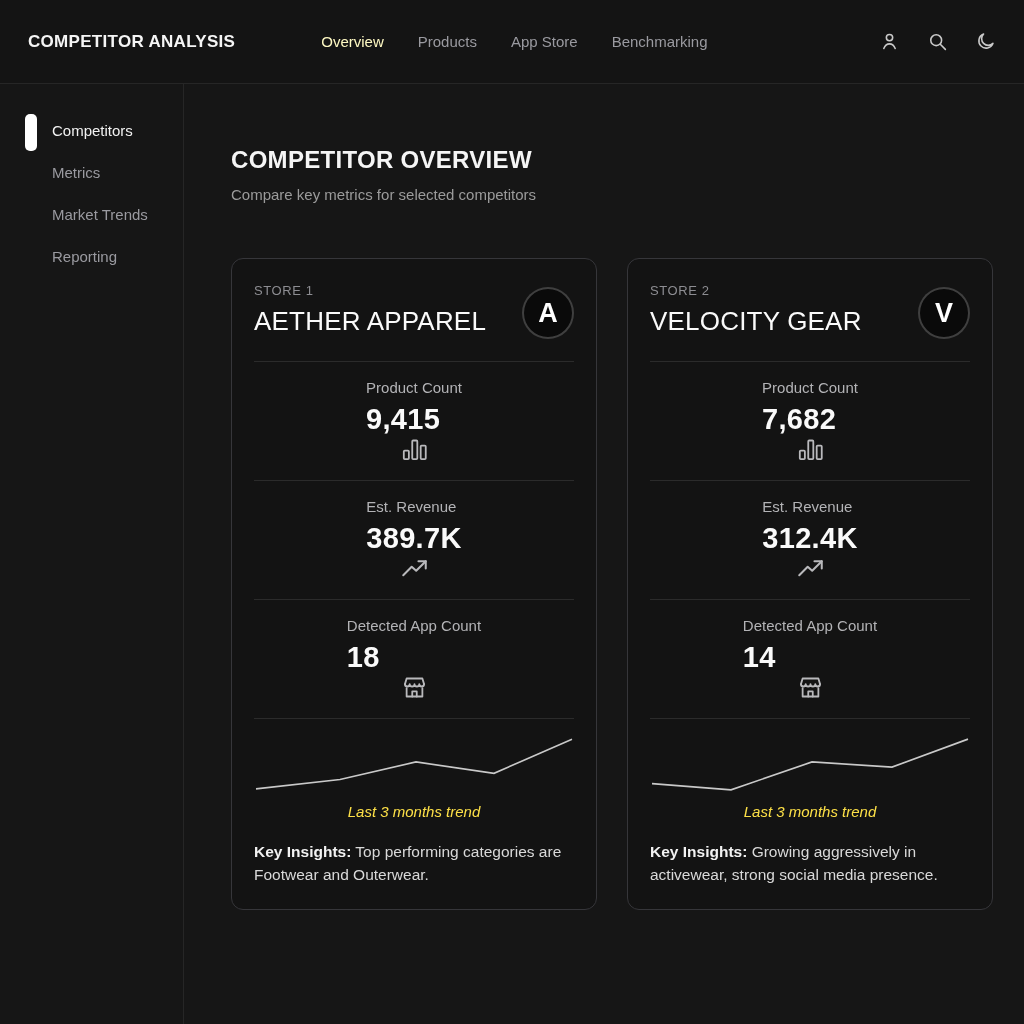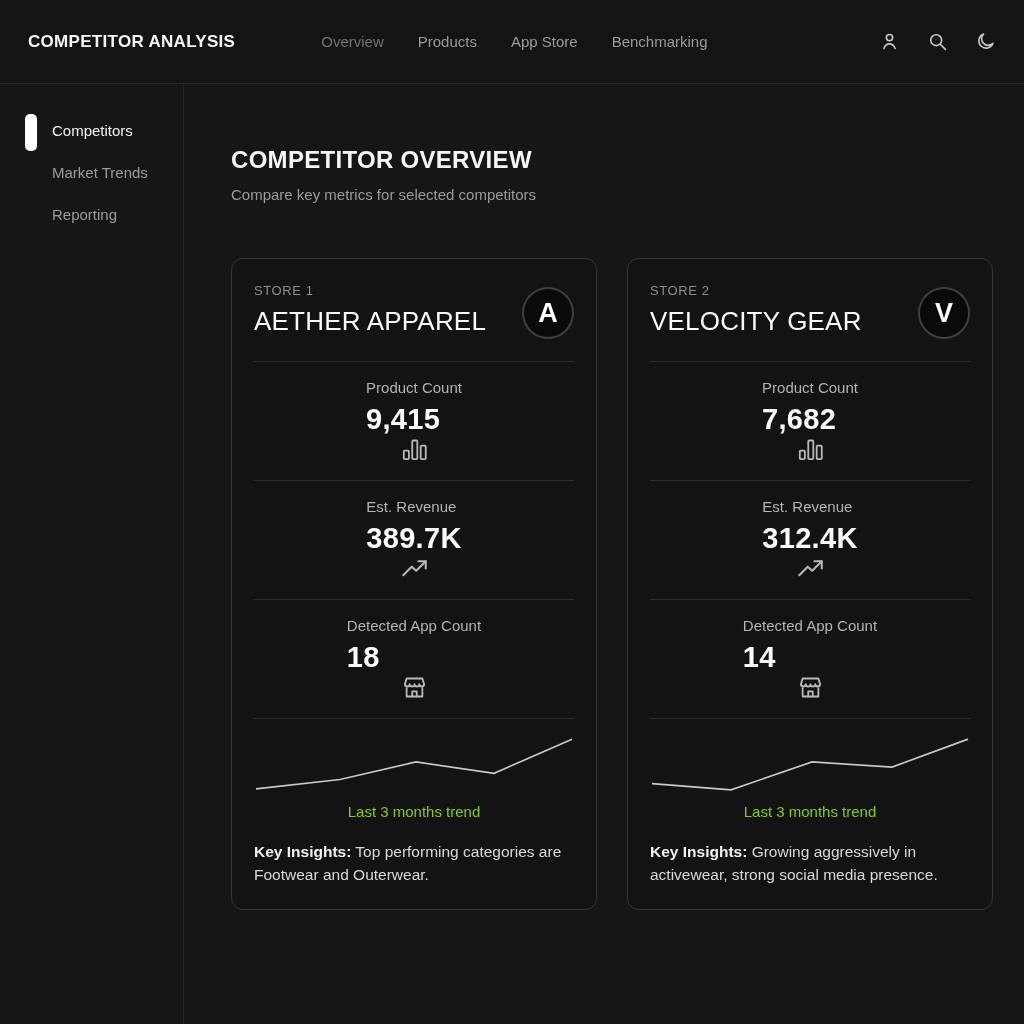--- a/index.html
+++ b/index.html
@@ -27,21 +27,21 @@
     color: #f5f5f5;
     white-space: nowrap;
   }
   .nav {
     display: flex;
     gap: 34px;
     margin-left: 86px;
     font-size: 15px;
   }
   .nav-item { color: #9a9aa0; cursor: pointer; }
-  .nav-item.active { color: #737373; }
+  .nav-item.active { color: #fef9c3; }
   .header-icons {
     margin-left: auto;
     display: flex;
     gap: 27px;
     align-items: center;
   }
   .hicon { width: 21px; height: 21px; color: #c9c9c9; cursor: pointer; display: block; }
 
   
   .layout { display: flex; height: 956px; }
@@ -147,22 +147,23 @@
     letter-spacing: 0.3px;
   }
   .micon { width: 27px; height: 27px; color: #b9b9bc; display: block; }
 
   .spark-wrap { margin-top: 16px; }
   .spark { width: 100%; height: 58px; display: block; }
   .spark polyline { fill: none; stroke: #c9c9c9; stroke-width: 1.6; }
   .trend-caption {
     text-align: center;
     font-size: 15px;
-    color: #84cc16;
+    color: #fde047;
     margin-top: 10px;
+    font-style: italic;
   }
   .insights {
     margin-top: 20px;
     font-size: 15.5px;
     line-height: 1.5;
     color: #d9d9d9;
   }
   .insights .bold { font-weight: bold; color: #f2f2f2; }
 </style>
 </head>
@@ -192,20 +193,23 @@
 </div>
 
 <div class="layout">
 
   <div class="sidebar">
     <div class="side-item active">
       <span class="active-pill"></span>
       <span>Competitors</span>
     </div>
     <div class="side-item">
+      <span>Metrics</span>
+    </div>
+    <div class="side-item">
       <span>Market Trends</span>
     </div>
     <div class="side-item">
       <span>Reporting</span>
     </div>
   </div>
 
   <div class="main">
     <div class="page-title">COMPETITOR OVERVIEW</div>
     <div class="page-subtitle">Compare key metrics for selected competitors</div>

